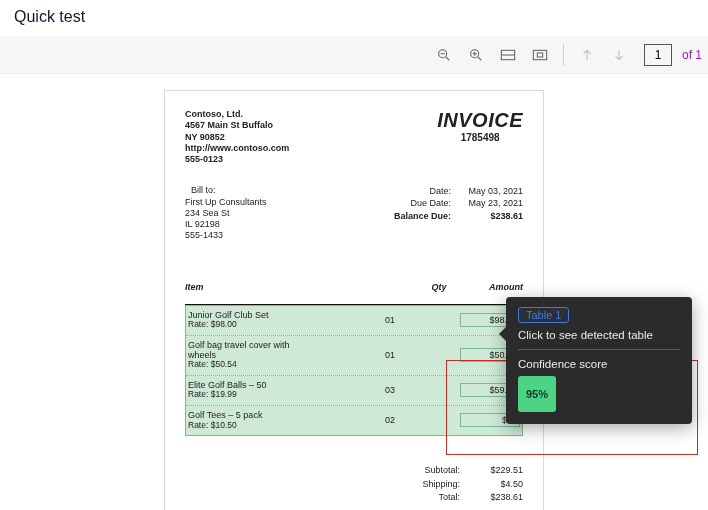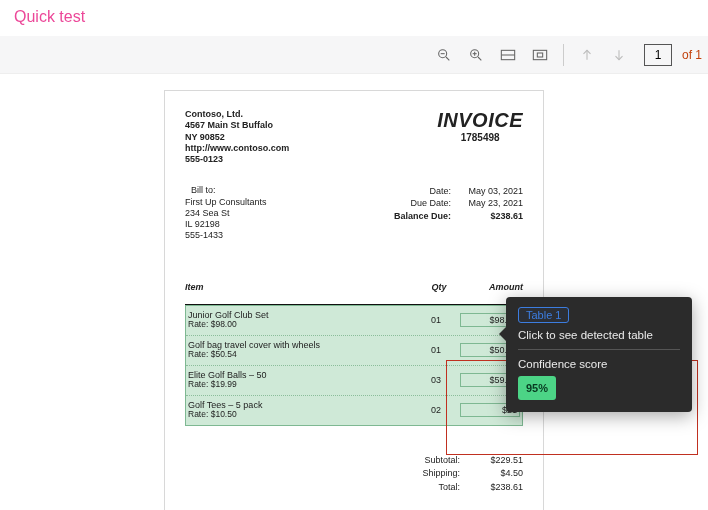--- a/index.html
+++ b/index.html
@@ -7,21 +7,21 @@
     font-family: "Segoe UI", Arial, sans-serif;
     background: #ffffff;
     width: 708px;
     height: 510px;
     overflow: hidden;
     position: relative;
   }
   .header {
     padding: 8px 14px 10px;
     font-size: 16px;
-    color: #ec4899;
+    color: #0f172a;
   }
   .toolbar-band {
     background: #f6f6f7;
     height: 38px;
     border-bottom: 1px solid #eee;
     display: flex;
     align-items: center;
     justify-content: flex-end;
     padding-right: 6px;
     gap: 6px;
@@ -33,21 +33,21 @@
     border-radius: 3px;
   }
   .tb-sep {
     width: 1px; height: 22px; background: #ccc; margin: 0 4px;
   }
   .page-num-box {
     border: 1px solid #555; width: 28px; height: 22px;
     display: flex; align-items: center; justify-content: center;
     font-size: 12px; margin-left: 6px;
   }
-  .page-of { font-size: 12px; color: #c2410c; margin-left: 4px; }
+  .page-of { font-size: 12px; color: #a21caf; margin-left: 4px; }
 
   .doc-area {
     display: flex; justify-content: center;
     padding-top: 16px;
     position: relative;
   }
   .invoice-page {
     width: 380px;
     background: #fff;
     border: 1px solid #d8d8d8;
@@ -76,20 +76,21 @@
     font-weight: 700; font-style: italic;
   }
   .col-item { flex: 1; }
   .col-qty  { width: 48px; text-align: center; }
   .col-amt  { width: 60px; text-align: right; }
 
   .items-body { background: #cfe9d7; border: 1px solid #7eb892; }
   .item-row {
     display: flex; padding: 4px 2px 5px 2px;
     border-bottom: 1px dotted #8bbd9a;
+    gap: 46px;
   }
   .item-row:last-child { border-bottom: none; }
   .item-desc { flex: 1; line-height: 1.15; }
   .item-desc .name { font-weight: 400; }
   .item-desc .rate { font-size: 8.5px; }
   .item-qty { width: 48px; text-align: center; align-self: center; }
   .item-amt { width: 60px; text-align: right; align-self: center;
               background: #cfe9d7; border: 1px solid #7eb892; padding: 1px 2px; }
 
   .totals { margin-top: 28px; }
@@ -136,21 +137,21 @@
     font-size: 11px;
     margin-bottom: 6px;
   }
   .tt-line1 { color: #eaeaea; margin-bottom: 8px; }
   .tt-sep { border-top: 1px solid #555; margin-bottom: 8px; }
   .tt-label { color: #eaeaea; margin-bottom: 6px; }
   .tt-conf {
     display: inline-block;
     background: #4cd486;
     color: #083b21;
-    padding: 6px 8px;
+    padding: 12px 8px;
     border-radius: 3px;
     font-size: 11px;
     font-weight: 600;
   }
 
   svg { display: block; }
 </style>
 </head>
 <body>
 

